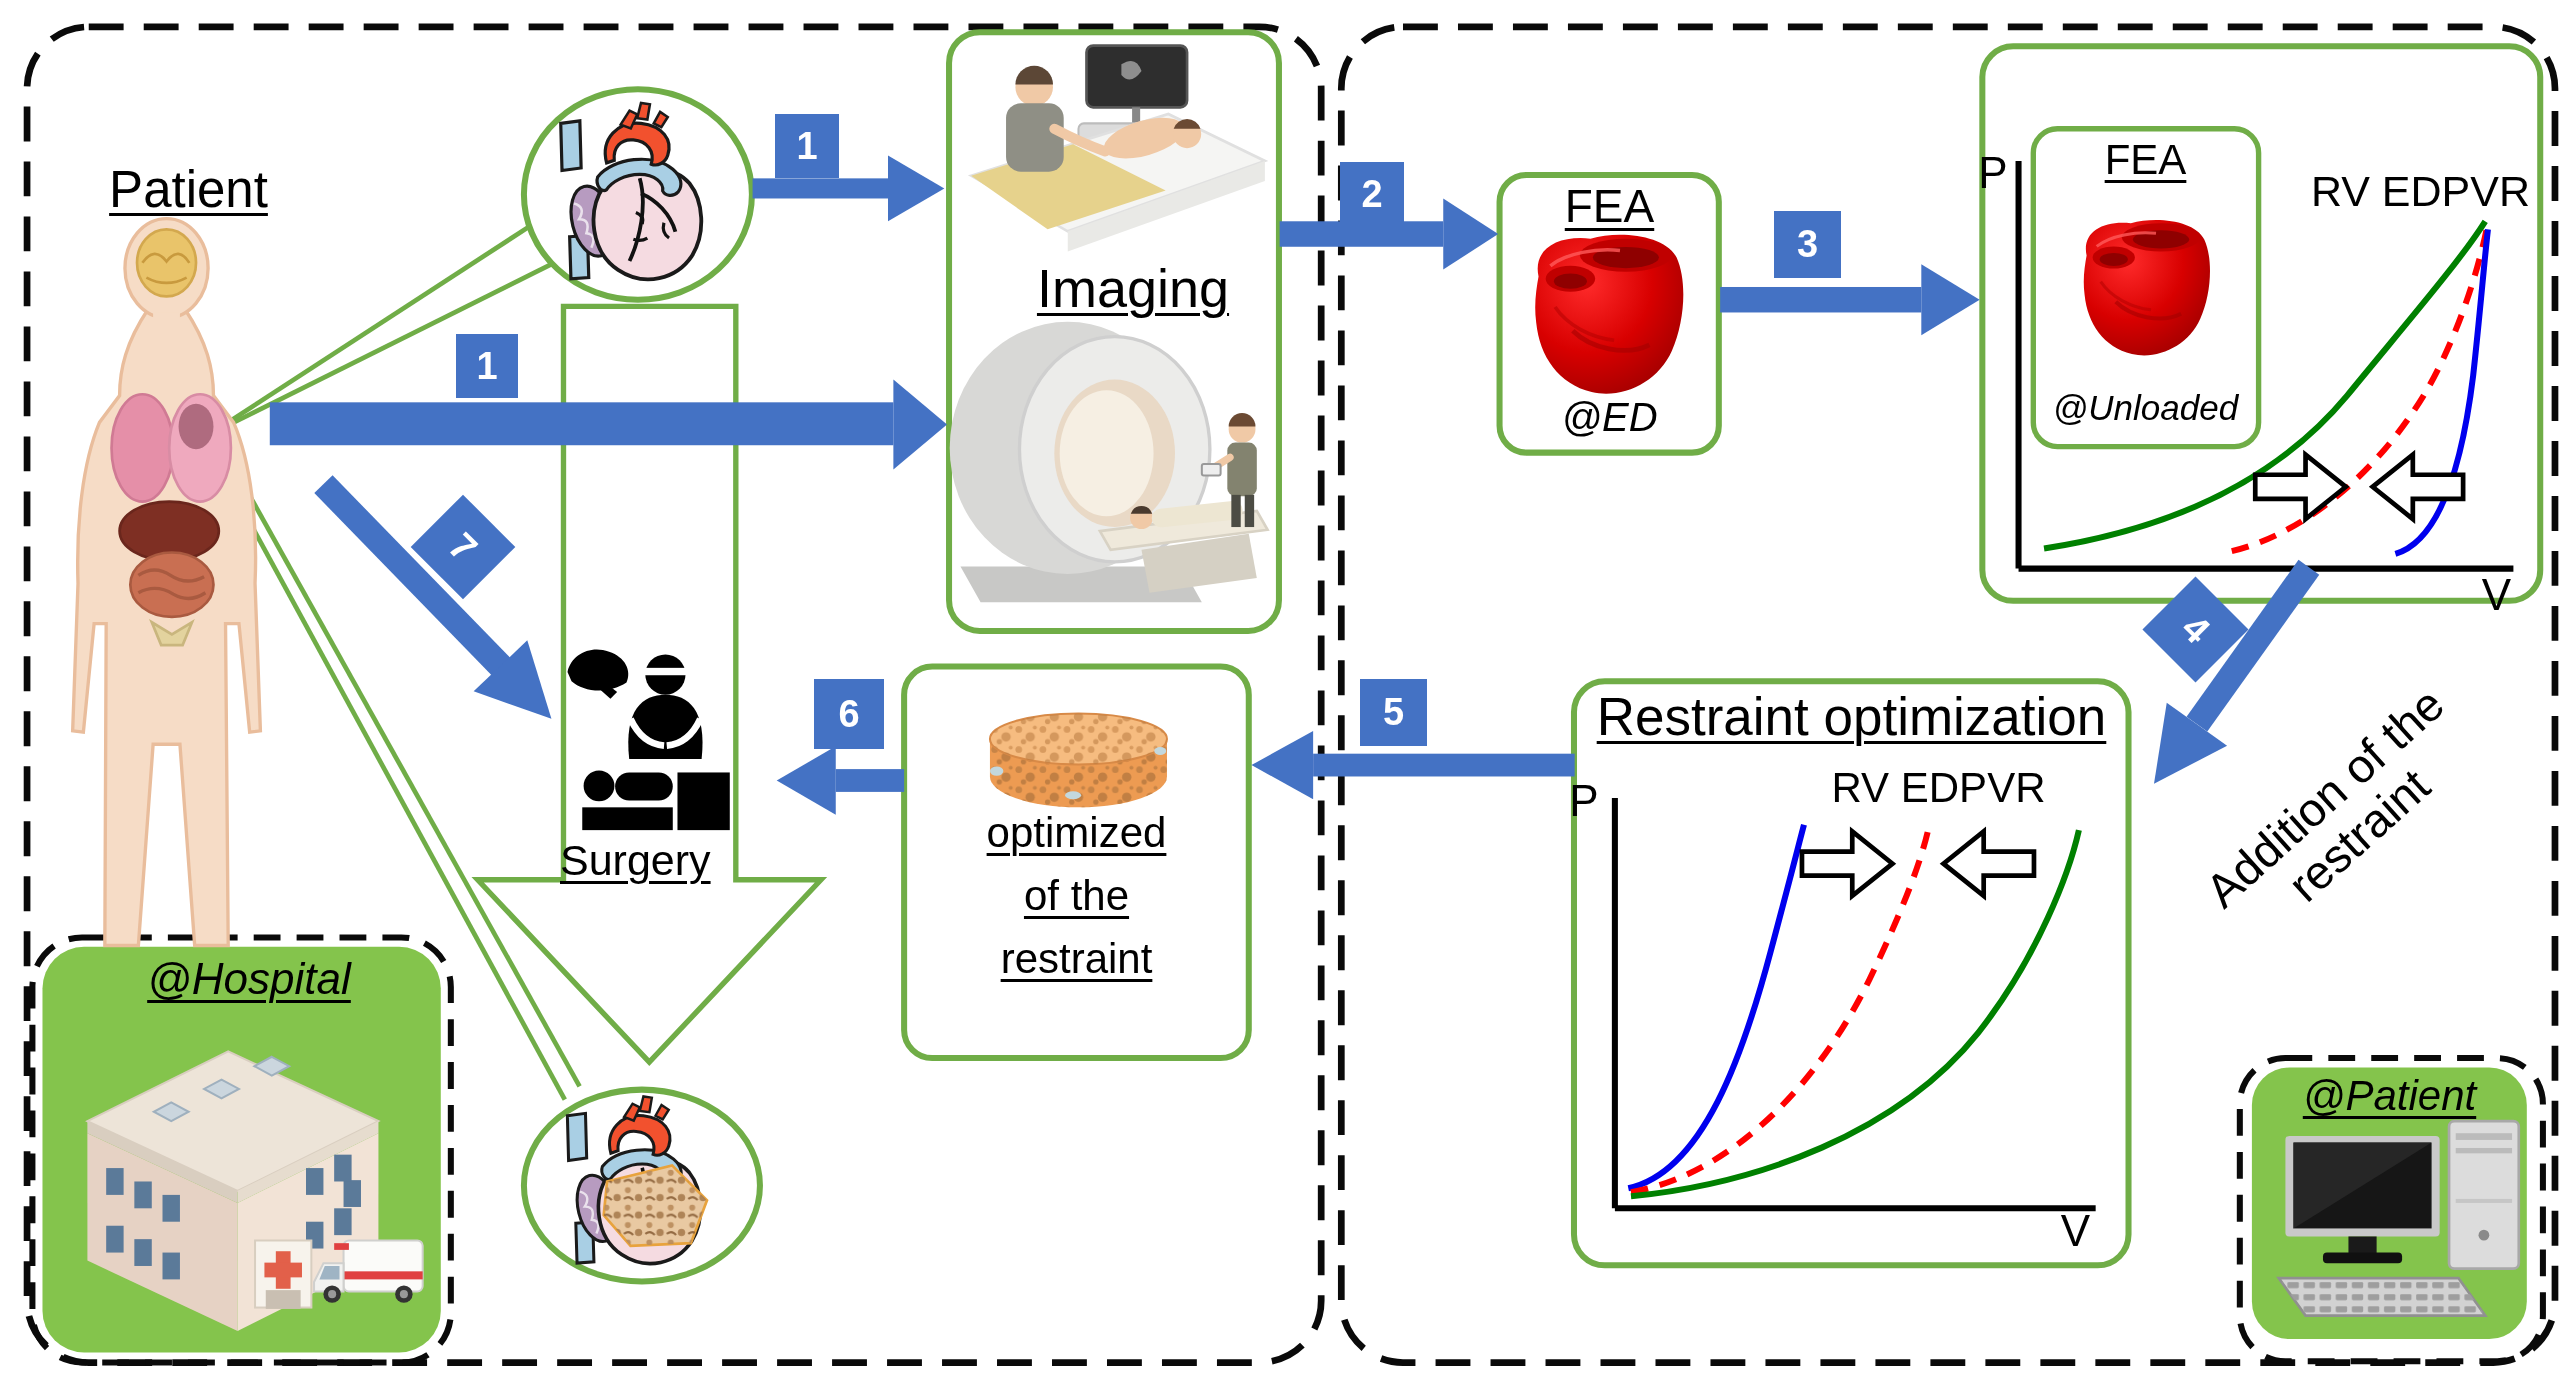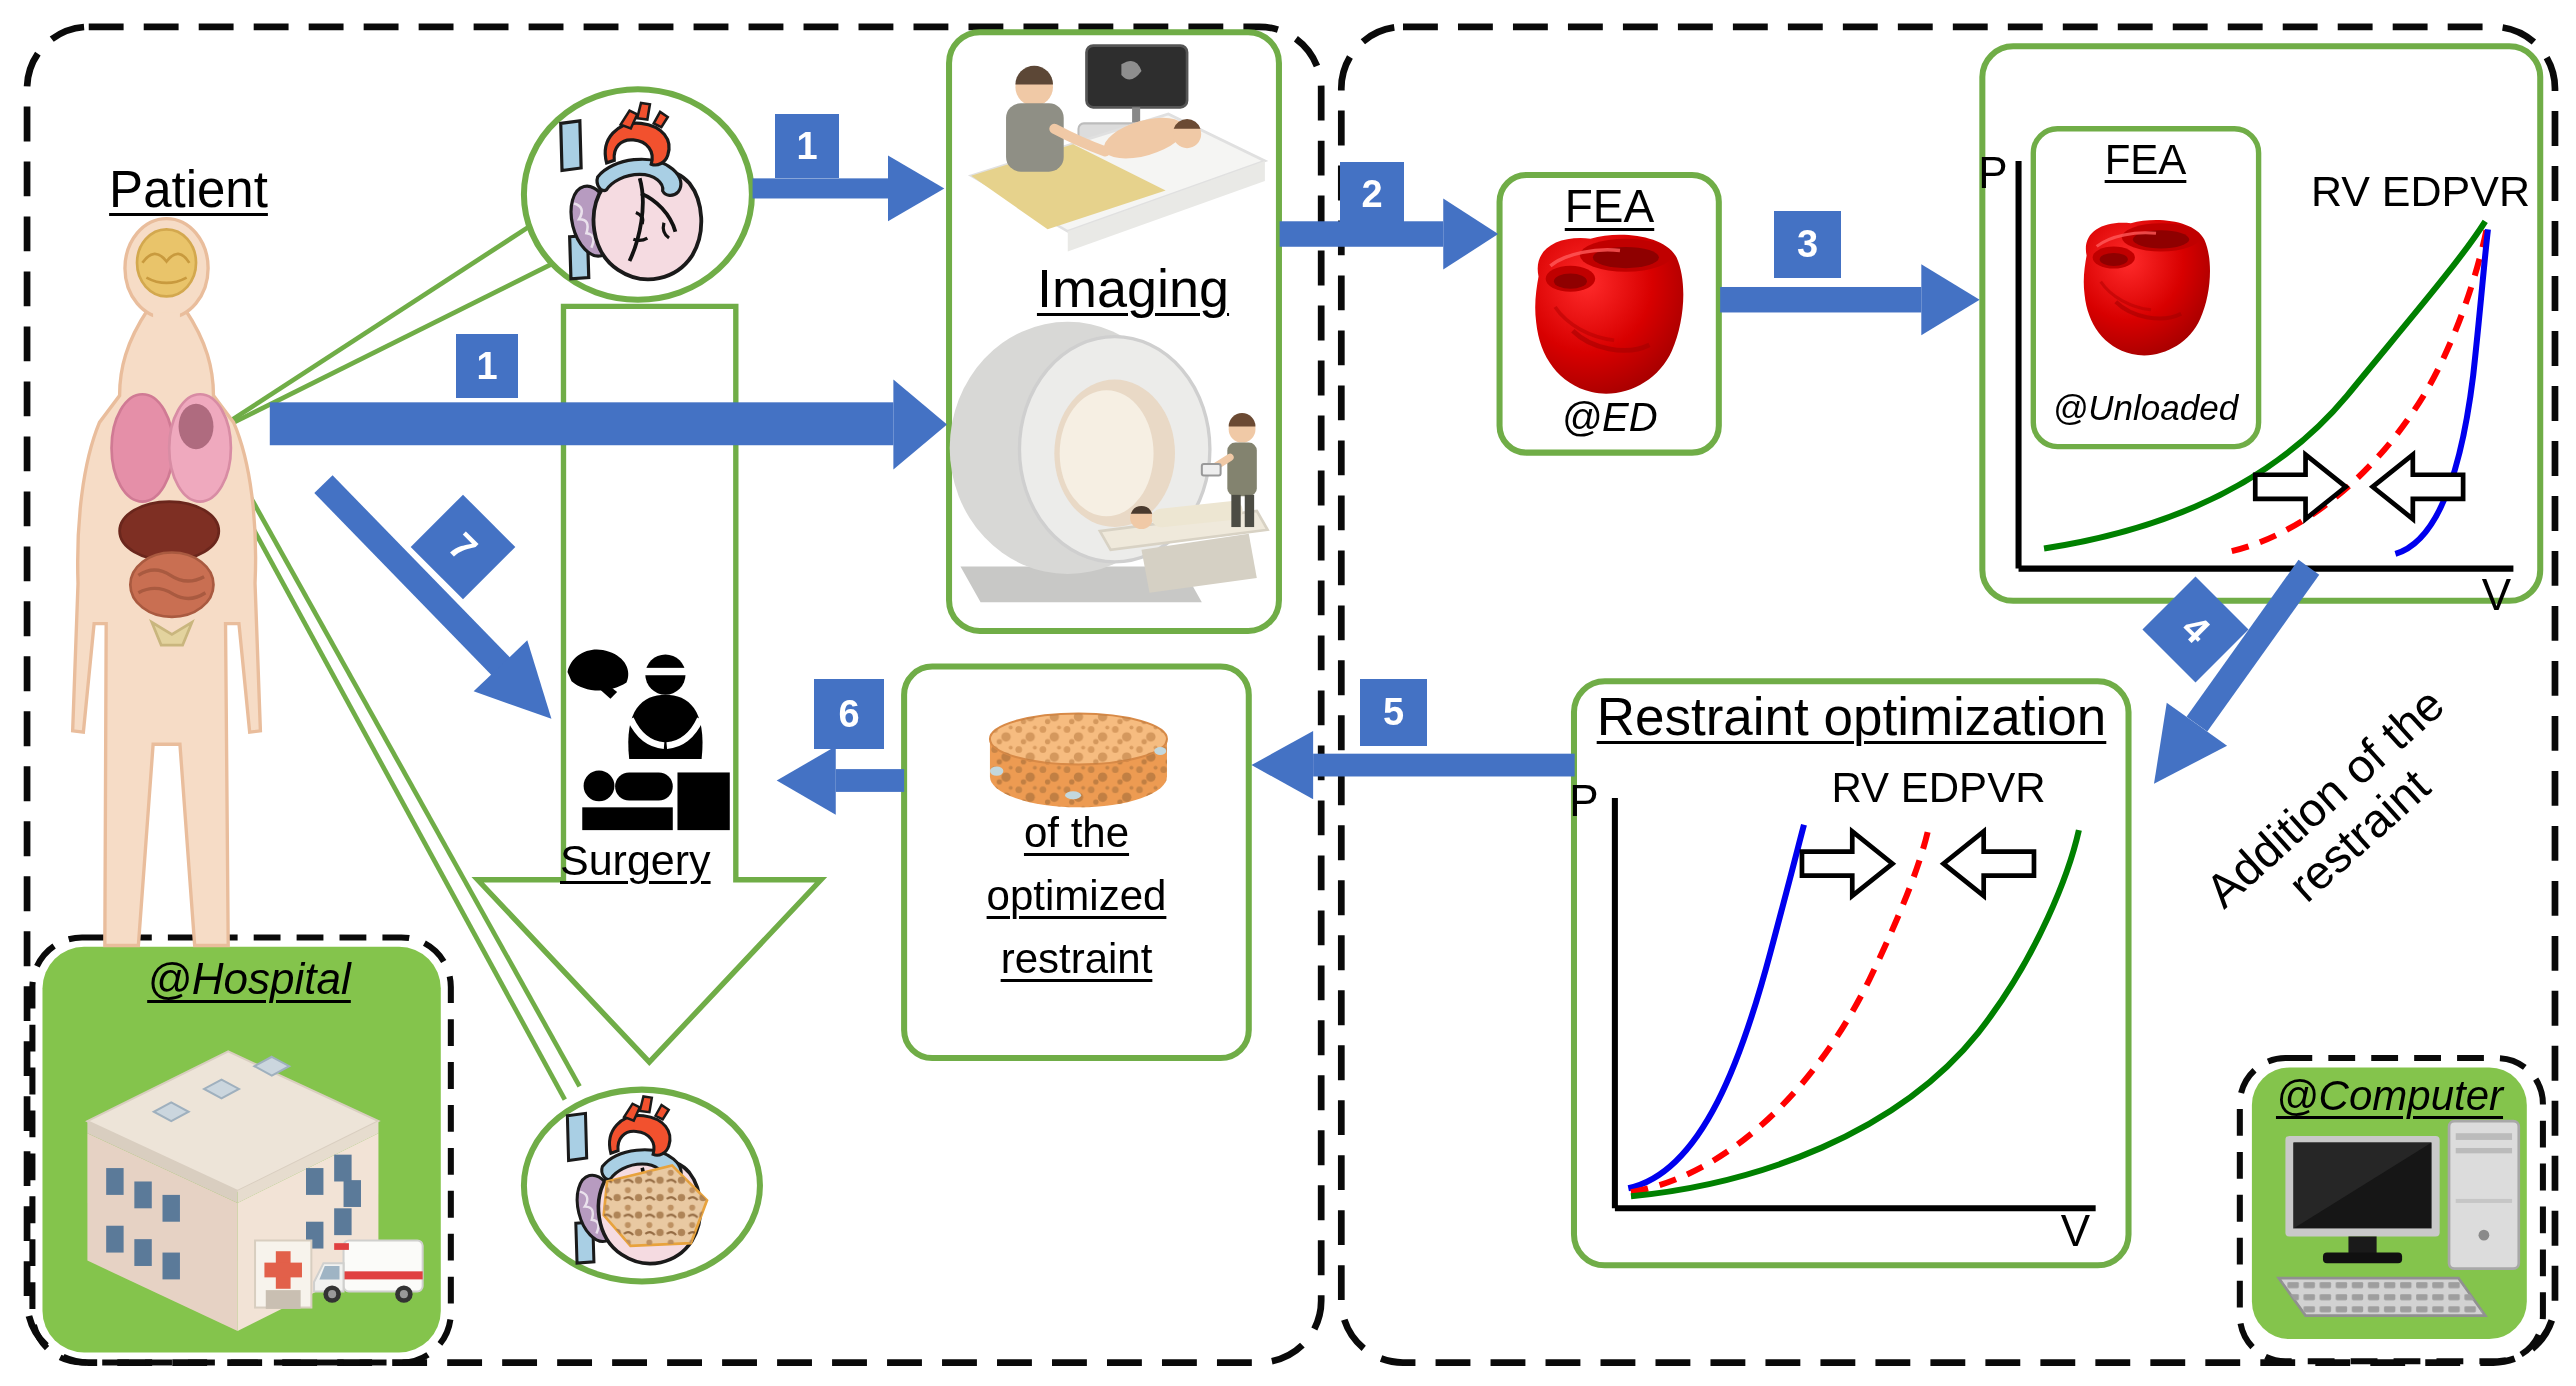--- a/index.html
+++ b/index.html
@@ -320,30 +320,30 @@
 <div class="lbl" style="left:1821px;top:765px;width:235px;font-size:42px;">RV EDPVR</div>
 <div class="lbl" style="left:1564px;top:777px;width:40px;font-size:44px;">P</div>
 <div class="lbl" style="left:2052px;top:1207px;width:47px;font-size:44px;">V</div>
 
 <div class="lbl addition" style="left:2141px;top:716px;width:402px;height:201px;font-size:47px;">
   <span>Addition of the</span>
   <span>restraint</span>
 </div>
 
 <div class="lbl" style="left:912px;top:810px;width:329px;font-size:42px;">
+  <span class="prep-line">optimized</span>
   <span class="prep-line">of the</span>
-  <span class="prep-line">optimized</span>
   <span class="prep-line">restraint</span>
 </div>
 
 <div class="lbl u" style="left:560px;top:837px;width:147px;font-size:43px;">Surgery</div>
 
 <div class="lbl u i" style="left:50px;top:955px;width:398px;font-size:44px;">@Hospital</div>
 
-<div class="lbl u i" style="left:2252px;top:1073px;width:275px;font-size:42px;">@Computer</div>
+<div class="lbl u i" style="left:2252px;top:1073px;width:275px;font-size:42px;">@Patient</div>
 
 <div class="step" style="left:775px;top:114px;width:64px;height:64px;">1</div>
 <div class="step" style="left:456px;top:334px;width:62px;height:64px;">1</div>
 <div class="step" style="left:1340px;top:162px;width:64px;height:64px;">2</div>
 <div class="step" style="left:1774px;top:211px;width:67px;height:67px;">3</div>
 <div class="step diamond" style="left:2158px;top:592px;width:75px;height:75px;">4</div>
 <div class="step" style="left:1360px;top:679px;width:67px;height:67px;">5</div>
 <div class="step" style="left:814px;top:679px;width:70px;height:70px;">6</div>
 <div class="step diamond" style="left:426px;top:510px;width:74px;height:74px;">7</div>
 

